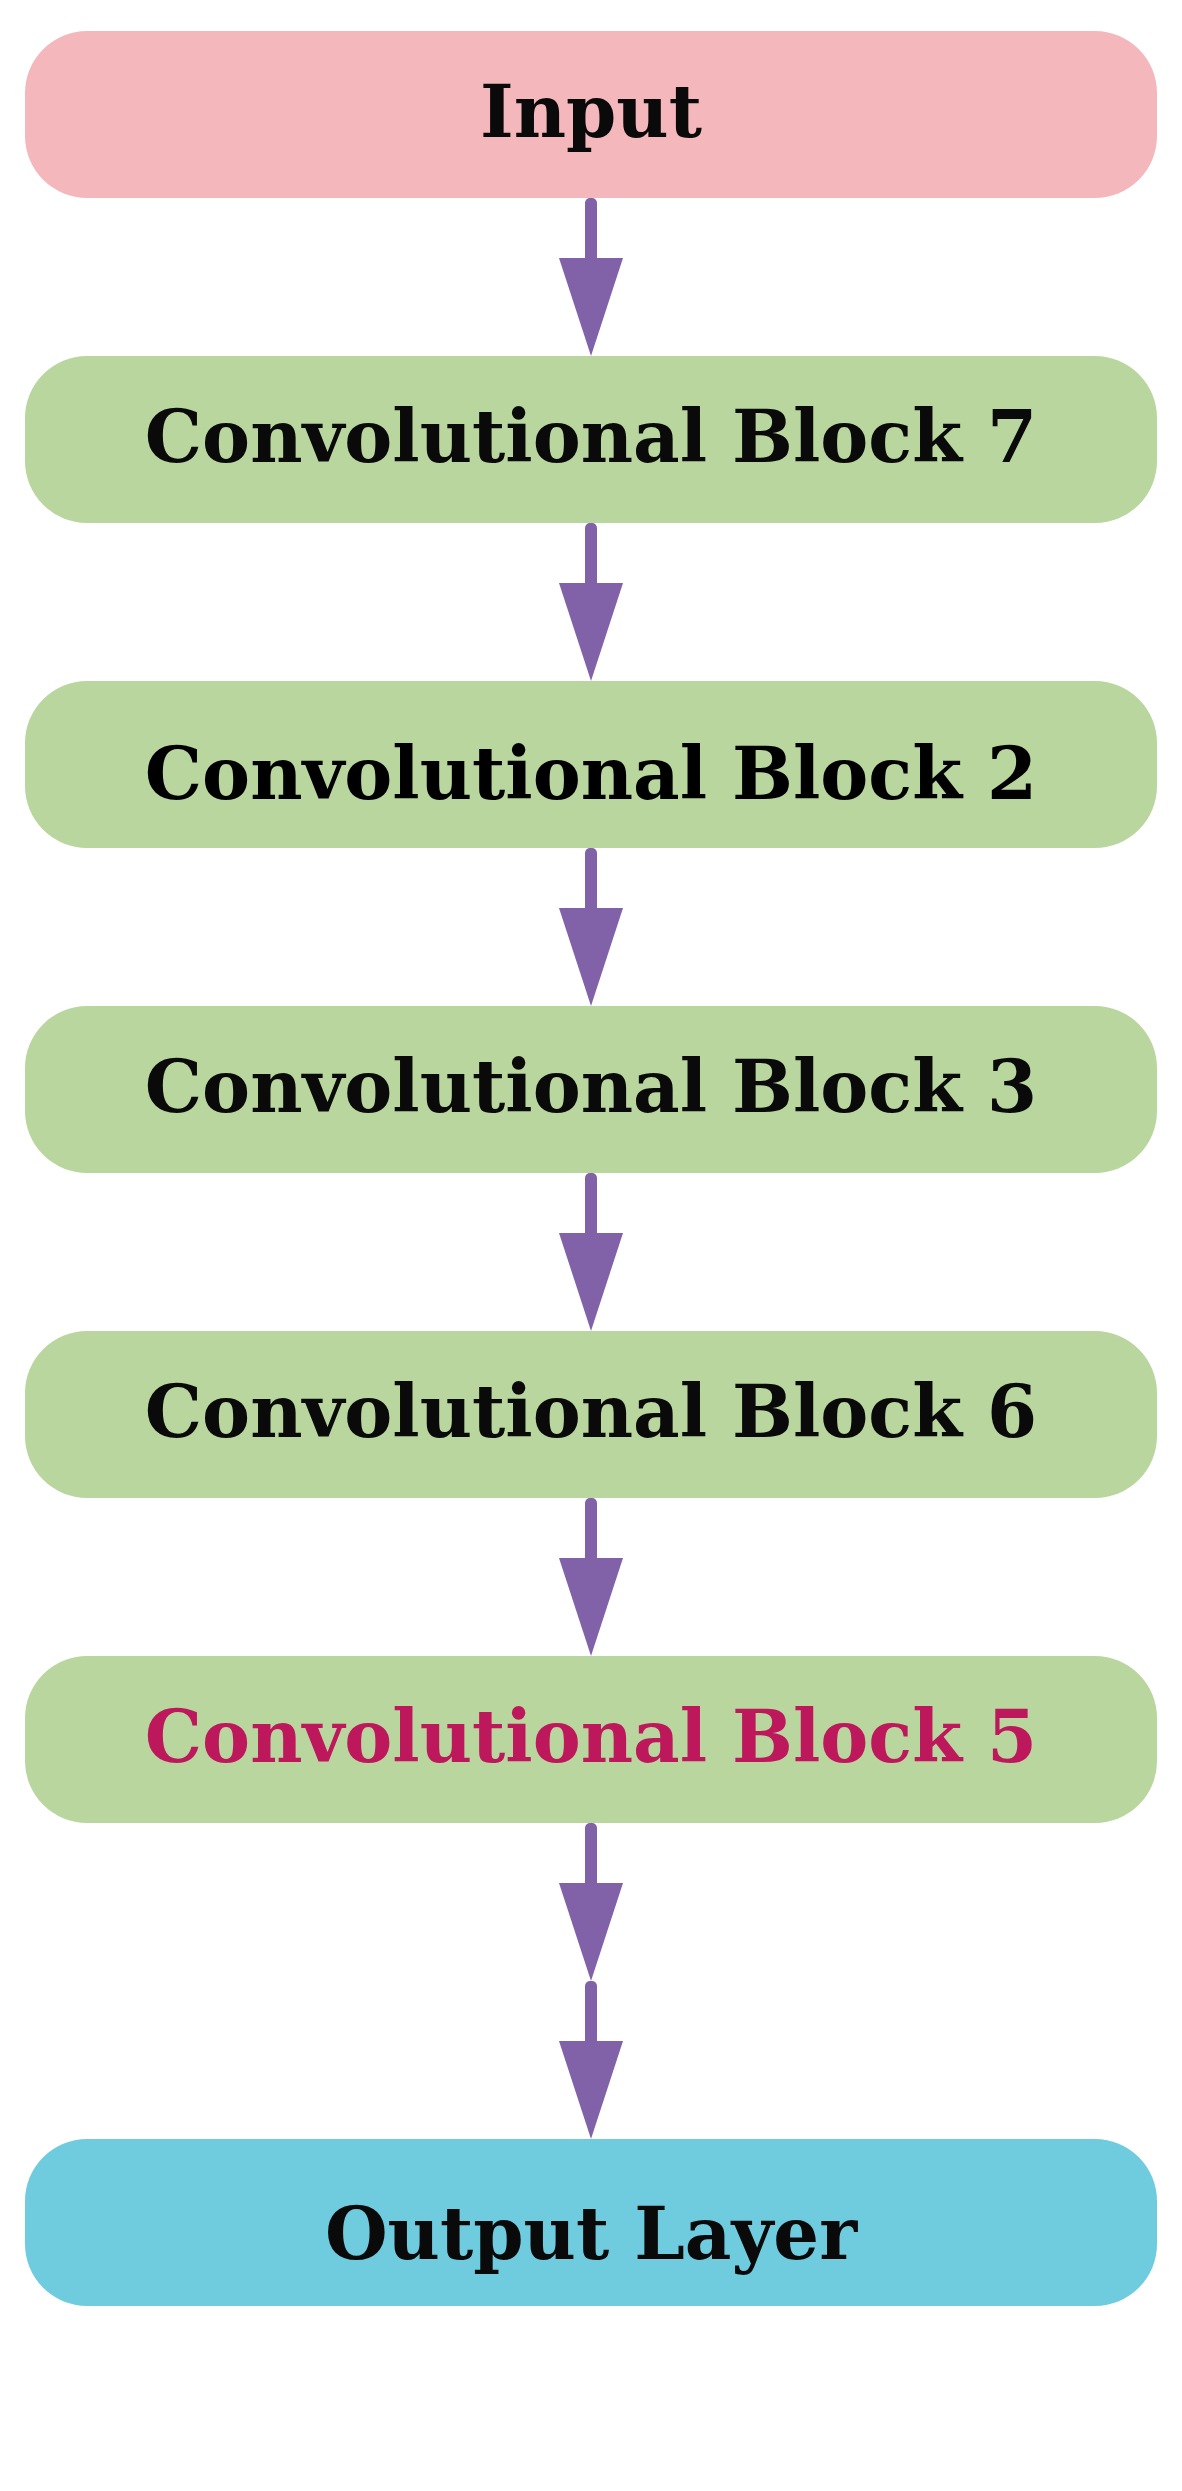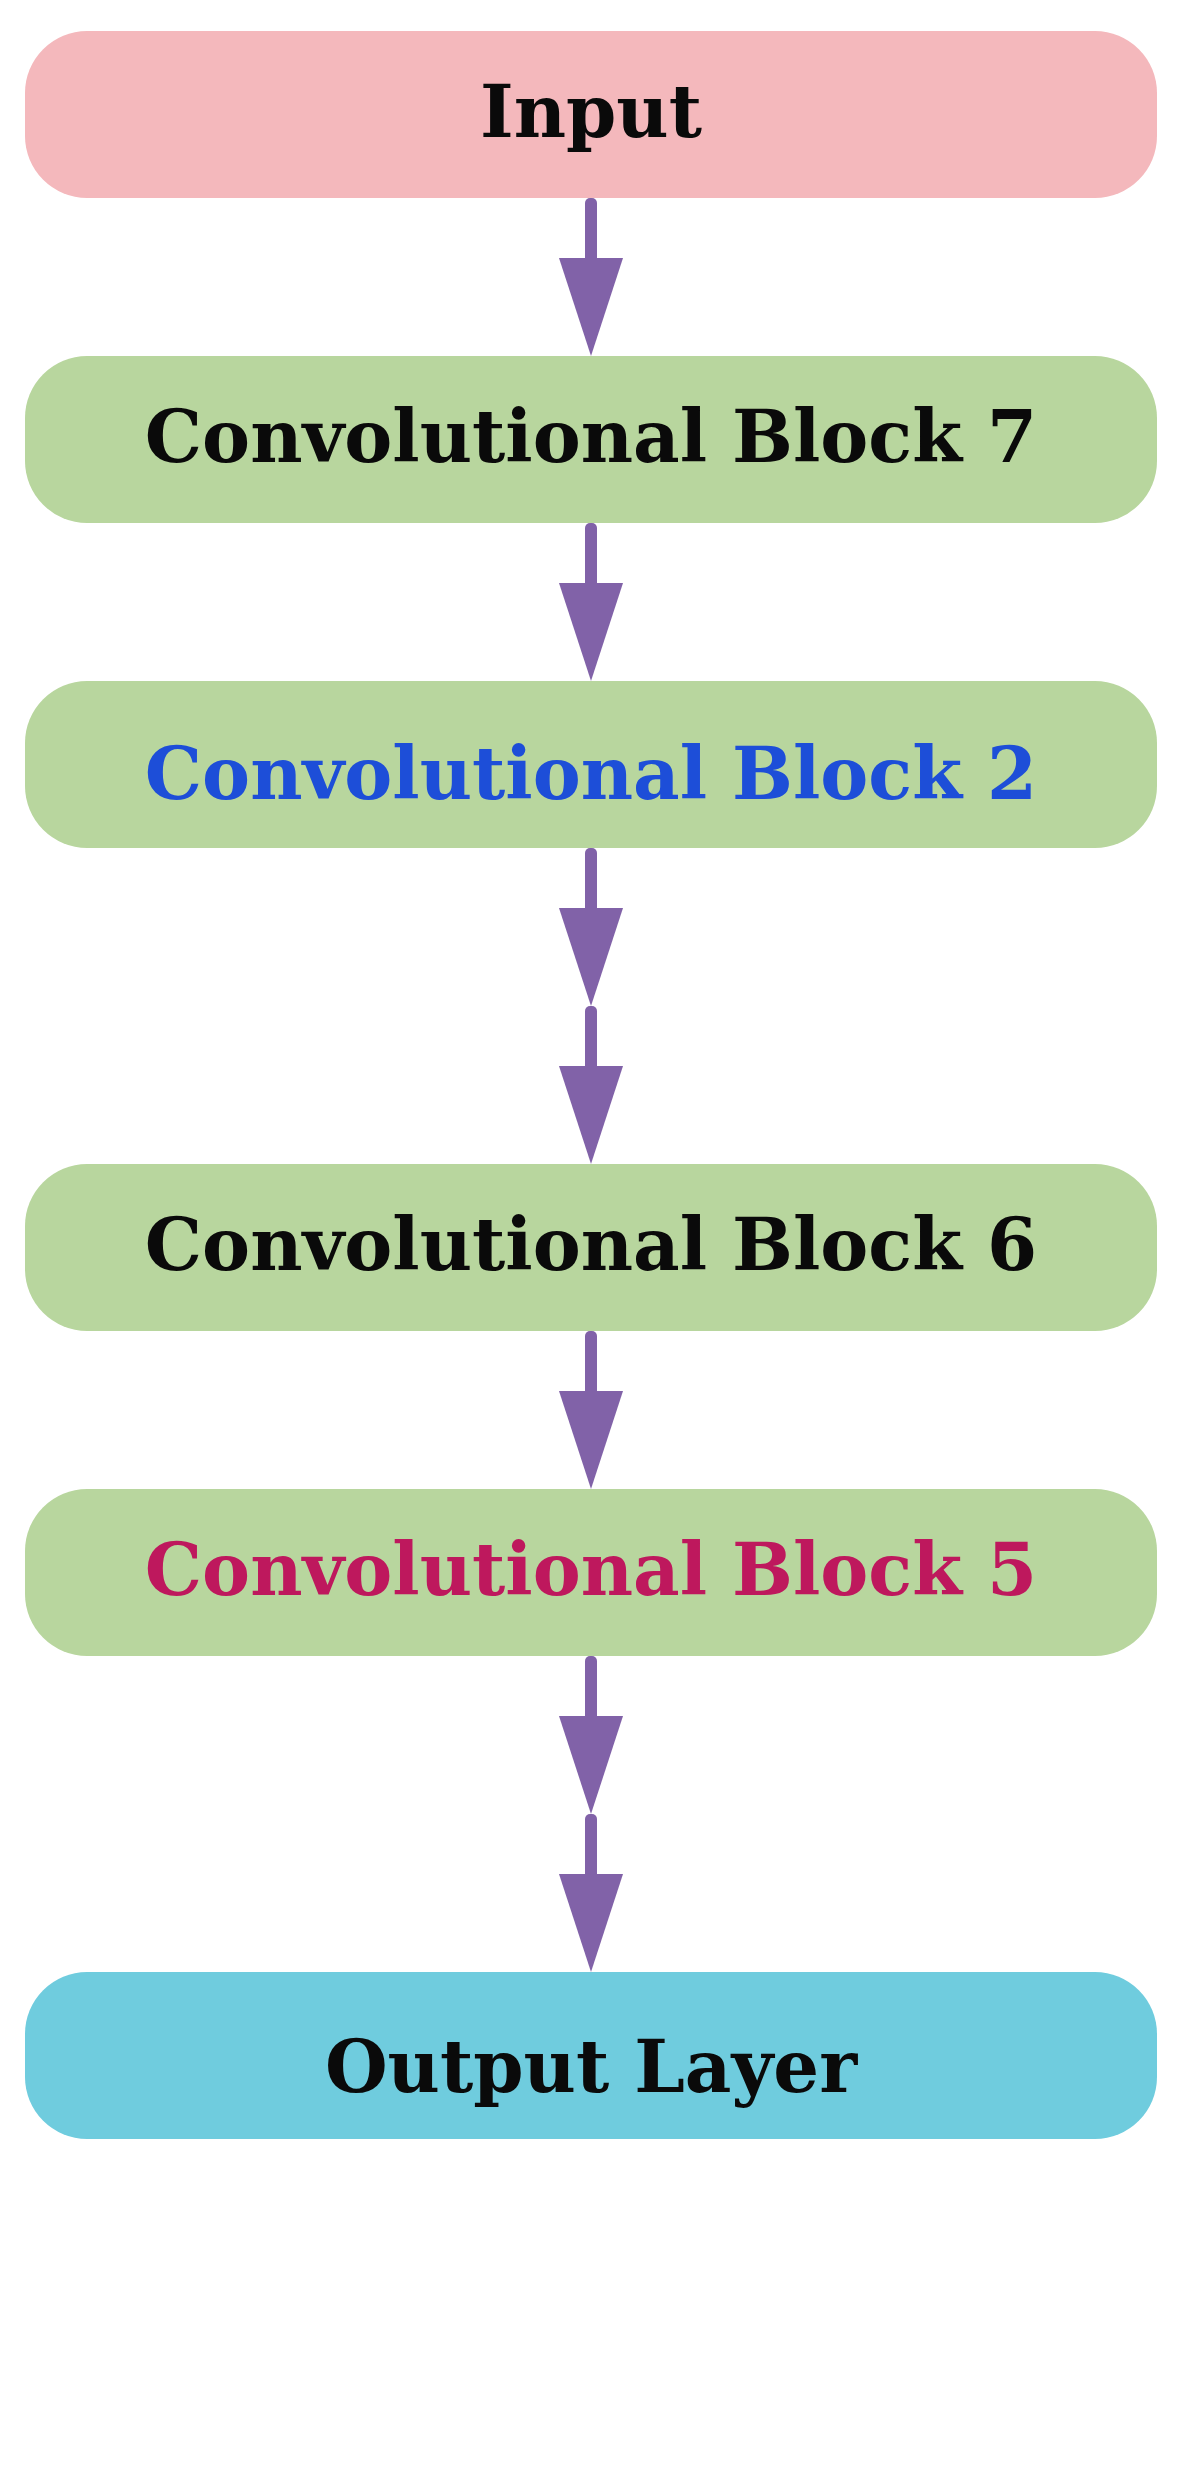--- a/index.html
+++ b/index.html
@@ -64,27 +64,30 @@
     <div class="node" style="background: rgb(184, 214, 158);">
     <span class="node-label" style="color: rgb(10, 10, 10);">Convolutional Block 7</span>
   </div>
     <div class="arrow">
     <svg viewBox="0 0 66 158" xmlns="http://www.w3.org/2000/svg" aria-hidden="true">
       <rect class="arrow-fill" x="27" y="0" width="12" height="70" rx="5" fill="#8162A8"></rect>
       <polygon class="arrow-fill" points="1,60 65,60 33,158" fill="#8162A8"></polygon>
     </svg>
   </div>
     <div class="node" style="background: rgb(184, 214, 158);">
-    <span class="node-label" style="color: #1d4ed8; margin-top: 25px;">Convolutional Block 2</span>
+    <span class="node-label" style="color: #000000; margin-top: 25px;">Convolutional Block 2</span>
   </div>
     <div class="arrow">
     <svg viewBox="0 0 66 158" xmlns="http://www.w3.org/2000/svg" aria-hidden="true">
       <rect class="arrow-fill" x="27" y="0" width="12" height="70" rx="5" fill="#8162A8"></rect>
       <polygon class="arrow-fill" points="1,60 65,60 33,158" fill="#8162A8"></polygon>
     </svg>
+  </div>
+    <div class="node" style="background: rgb(184, 214, 158);">
+    <span class="node-label" style="color: rgb(10, 10, 10);">Convolutional Block 3</span>
   </div>
     <div class="arrow">
     <svg viewBox="0 0 66 158" xmlns="http://www.w3.org/2000/svg" aria-hidden="true">
       <rect class="arrow-fill" x="27" y="0" width="12" height="70" rx="5" fill="#8162A8"></rect>
       <polygon class="arrow-fill" points="1,60 65,60 33,158" fill="#8162A8"></polygon>
     </svg>
   </div>
     <div class="node" style="background: rgb(184, 214, 158);">
     <span class="node-label" style="color: rgb(10, 10, 10);">Convolutional Block 6</span>
   </div>

